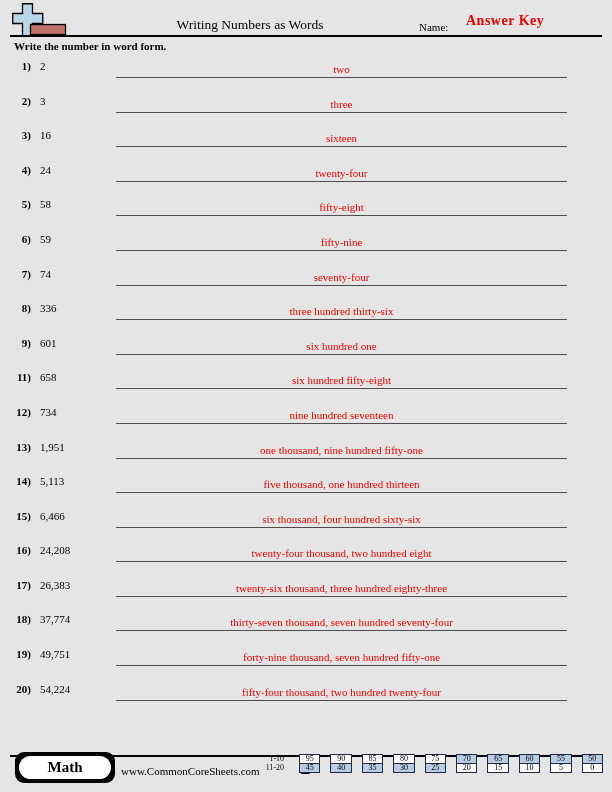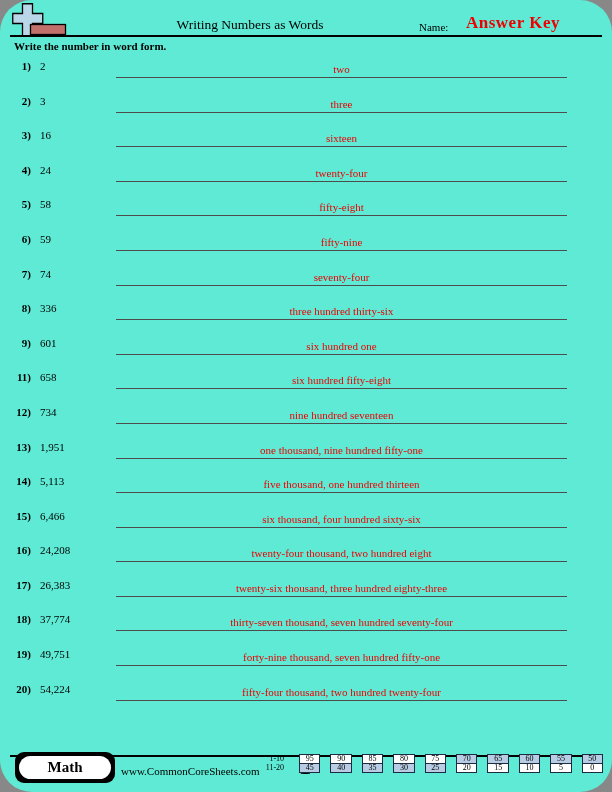--- a/index.html
+++ b/index.html
@@ -1,28 +1,28 @@
 <!DOCTYPE html>
 <html><head>
 <meta charset="utf-8">
 <style>
   html,body { margin:0; padding:0; background:#888; }
   .page {
     position:relative; width:612px; height:792px; margin:0 auto;
-    background:#5eead4; overflow:hidden;
-    font-family:"Liberation Serif","DejaVu Serif",serif; color:#000;border-radius:32px;
+    background:#e5e5e5; overflow:hidden;
+    font-family:"Liberation Serif","DejaVu Serif",serif; color:#000;
   }
 
   
   .logo { position:absolute; left:12px; top:3px; }
   .page-title { position:absolute; left:120px; top:17px; width:260px;
     text-align:center; font-size:13.5px; }
   .name-label { position:absolute; left:419px; top:21px; font-size:11px; }
   .answer-key { position:absolute; left:466px; top:13px;
-    font-size:17px; font-weight:bold; color:var(--red); letter-spacing:.5px;text-align:center; }
+    font-size:14px; font-weight:bold; color:var(--red); letter-spacing:.5px;text-align:center; }
   .header-rule { position:absolute; left:10px; right:10px; top:34.5px;
     height:2.2px; background:#000; }
   .instruction { position:absolute; left:14px; top:40px;
     font-size:11px; font-weight:bold; }
 
   
   .problems { position:absolute; left:0; right:0; top:43.4px; }
   .row { position:relative; height:34.6px; }
   .qnum { position:absolute; left:0; bottom:6px; width:31px;
     text-align:right; font-weight:bold; font-size:11px; }

